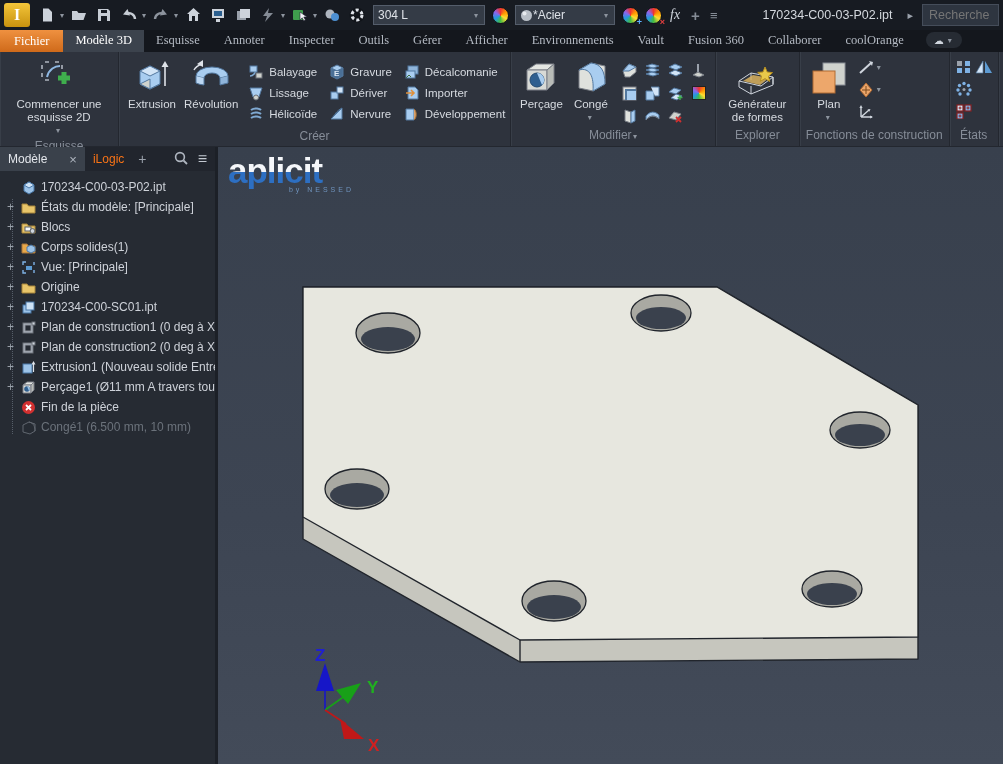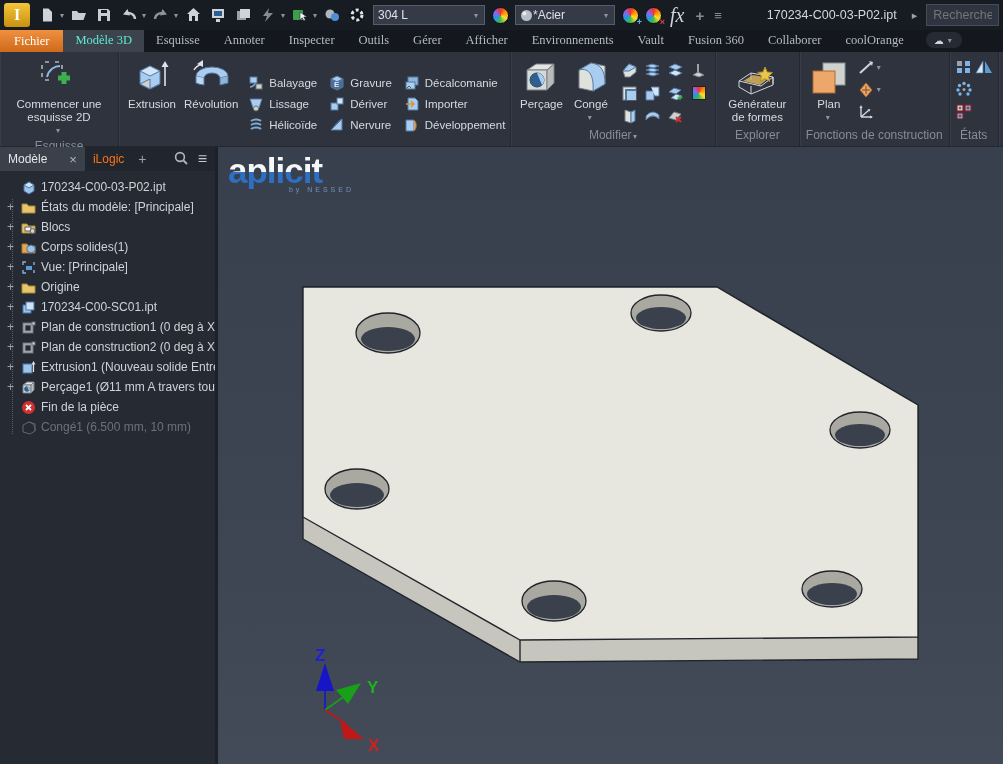--- a/index.html
+++ b/index.html
@@ -9,41 +9,41 @@
   
   .titlebar { height:30px; background:#171b22; display:flex; align-items:center; padding:0 4px; gap:1px; }
   .appbtn { width:26px; height:24px; border-radius:3px; background:linear-gradient(#f3c53a,#c8920f); color:#fff; font-family:"Liberation Serif",serif; font-weight:bold; font-size:16px; display:flex; align-items:center; justify-content:center; margin-right:4px; }
   .qat { width:24px; height:24px; display:flex; align-items:center; justify-content:center; border-radius:2px; }
   .caret { color:#8d949e; font-size:8px; margin-left:-2px; width:8px; text-align:center; }
   .combo { height:20px; background:#343b46; border:1px solid #545d6b; display:flex; align-items:center; padding:0 4px; font-size:12px; color:#dde1e7; margin:0 3px; }
   .combo .cv { flex:1; white-space:nowrap; overflow:hidden; }
   .wheel { width:17px; height:17px; border-radius:50%; background:conic-gradient(#e33,#f90,#fd3,#4b4,#29d,#86e,#e33); border:1px solid #11141a; }
   .wheelwrap { position:relative; width:22px; height:22px; display:flex; align-items:center; justify-content:center; }
   .wheelbadge { position:absolute; right:-1px; bottom:-1px; font-size:9px; font-weight:bold; line-height:9px; }
-  .fx { font-family:"Liberation Serif",serif; font-style:italic; font-size:20px; color:#cfd5dd; padding:0 5px; }
+  .fx { font-family:"Liberation Serif",serif; font-style:italic; font-size:14px; color:#cfd5dd; padding:0 5px; }
   .doc-title { font-size:12.5px; color:#d4d8de; margin:0 14px 0 40px; white-space:nowrap; }
   .tb-arrow { color:#9aa1ab; font-size:11px; margin-right:8px; }
   .searchbox { flex:1; height:22px; background:#2e3540; border:1px solid #454d5a; display:flex; align-items:center; padding:0 6px; }
   .searchbox input { background:transparent; border:none; outline:none; color:#aeb5bf; font-size:12.5px; width:100%; font-family:"Liberation Sans",sans-serif; }
 
   
   .tabrow { height:22px; background:#14171d; display:flex; align-items:stretch;font-family:Liberation Serif, serif; }
   .tab { padding:3px 12px 4px; font-size:12.5px; color:#b4bac3; display:flex; align-items:center; white-space:nowrap; }
   .tab-file { background:linear-gradient(#ef9140,#d8username 0); background:linear-gradient(#ef9140,#cf6a1a); color:#fff; padding:3px 14px; }
-  .tab-active { background:#3c434d; color:#5eead4; }
+  .tab-active { background:#3c434d; color:#ffffff; }
   .cloudpill { margin-left:10px; margin-top:2px; height:16px; background:#262b33; border-radius:8px; padding:0 8px; display:flex; align-items:center; gap:4px; color:#cfd5dd; font-size:10px; }
 
   
   .ribbon { height:95px; background:#2e333d; display:flex; border-bottom:1px solid #23272f; }
   .panel { display:flex; flex-direction:column; border-right:1px solid #23272f; box-shadow:1px 0 0 #383e48 inset; }
   .pcontent { flex:1; display:flex; align-items:flex-start; padding:5px 5px 0; }
   .plabel { height:19px; text-align:center; color:#868d98; font-size:12px; line-height:17px; white-space:nowrap; padding:0 6px; }
   .bigbtn { display:flex; flex-direction:column; align-items:center; color:#d6dae0; font-size:11.5px; line-height:13px; text-align:center; padding:1px 4px; border-radius:2px; }
   .bigbtn .bicon { height:40px; display:flex; align-items:center; justify-content:center; }
-  .listcol { display:flex; flex-direction:column; justify-content:flex-start; margin:15px 3px; }
+  .listcol { display:flex; flex-direction:column; justify-content:flex-start; margin:4px 3px; }
   .listbtn { display:flex; align-items:center; gap:5px; height:21px; font-size:11.5px; color:#d6dae0; padding:0 3px; white-space:nowrap; border-radius:2px; }
   .migrid { display:grid; grid-template-columns:repeat(4,22px); grid-auto-rows:22px; gap:1px; margin:2px 0 0 4px; }
   .mi { display:flex; align-items:center; justify-content:center; border-radius:2px; }
   .minicol { display:flex; flex-direction:column; gap:1px; margin-left:4px; }
   .minirow { display:flex; align-items:center; gap:2px; height:21px; }
   .rainbowcube { width:14px; height:14px; background:conic-gradient(#e33,#f90,#fd3,#4b4,#29d,#86e,#e33); border:1px solid #222; }
 
   
   .main { position:absolute; top:147px; left:0; right:0; bottom:0; display:flex; }
 

